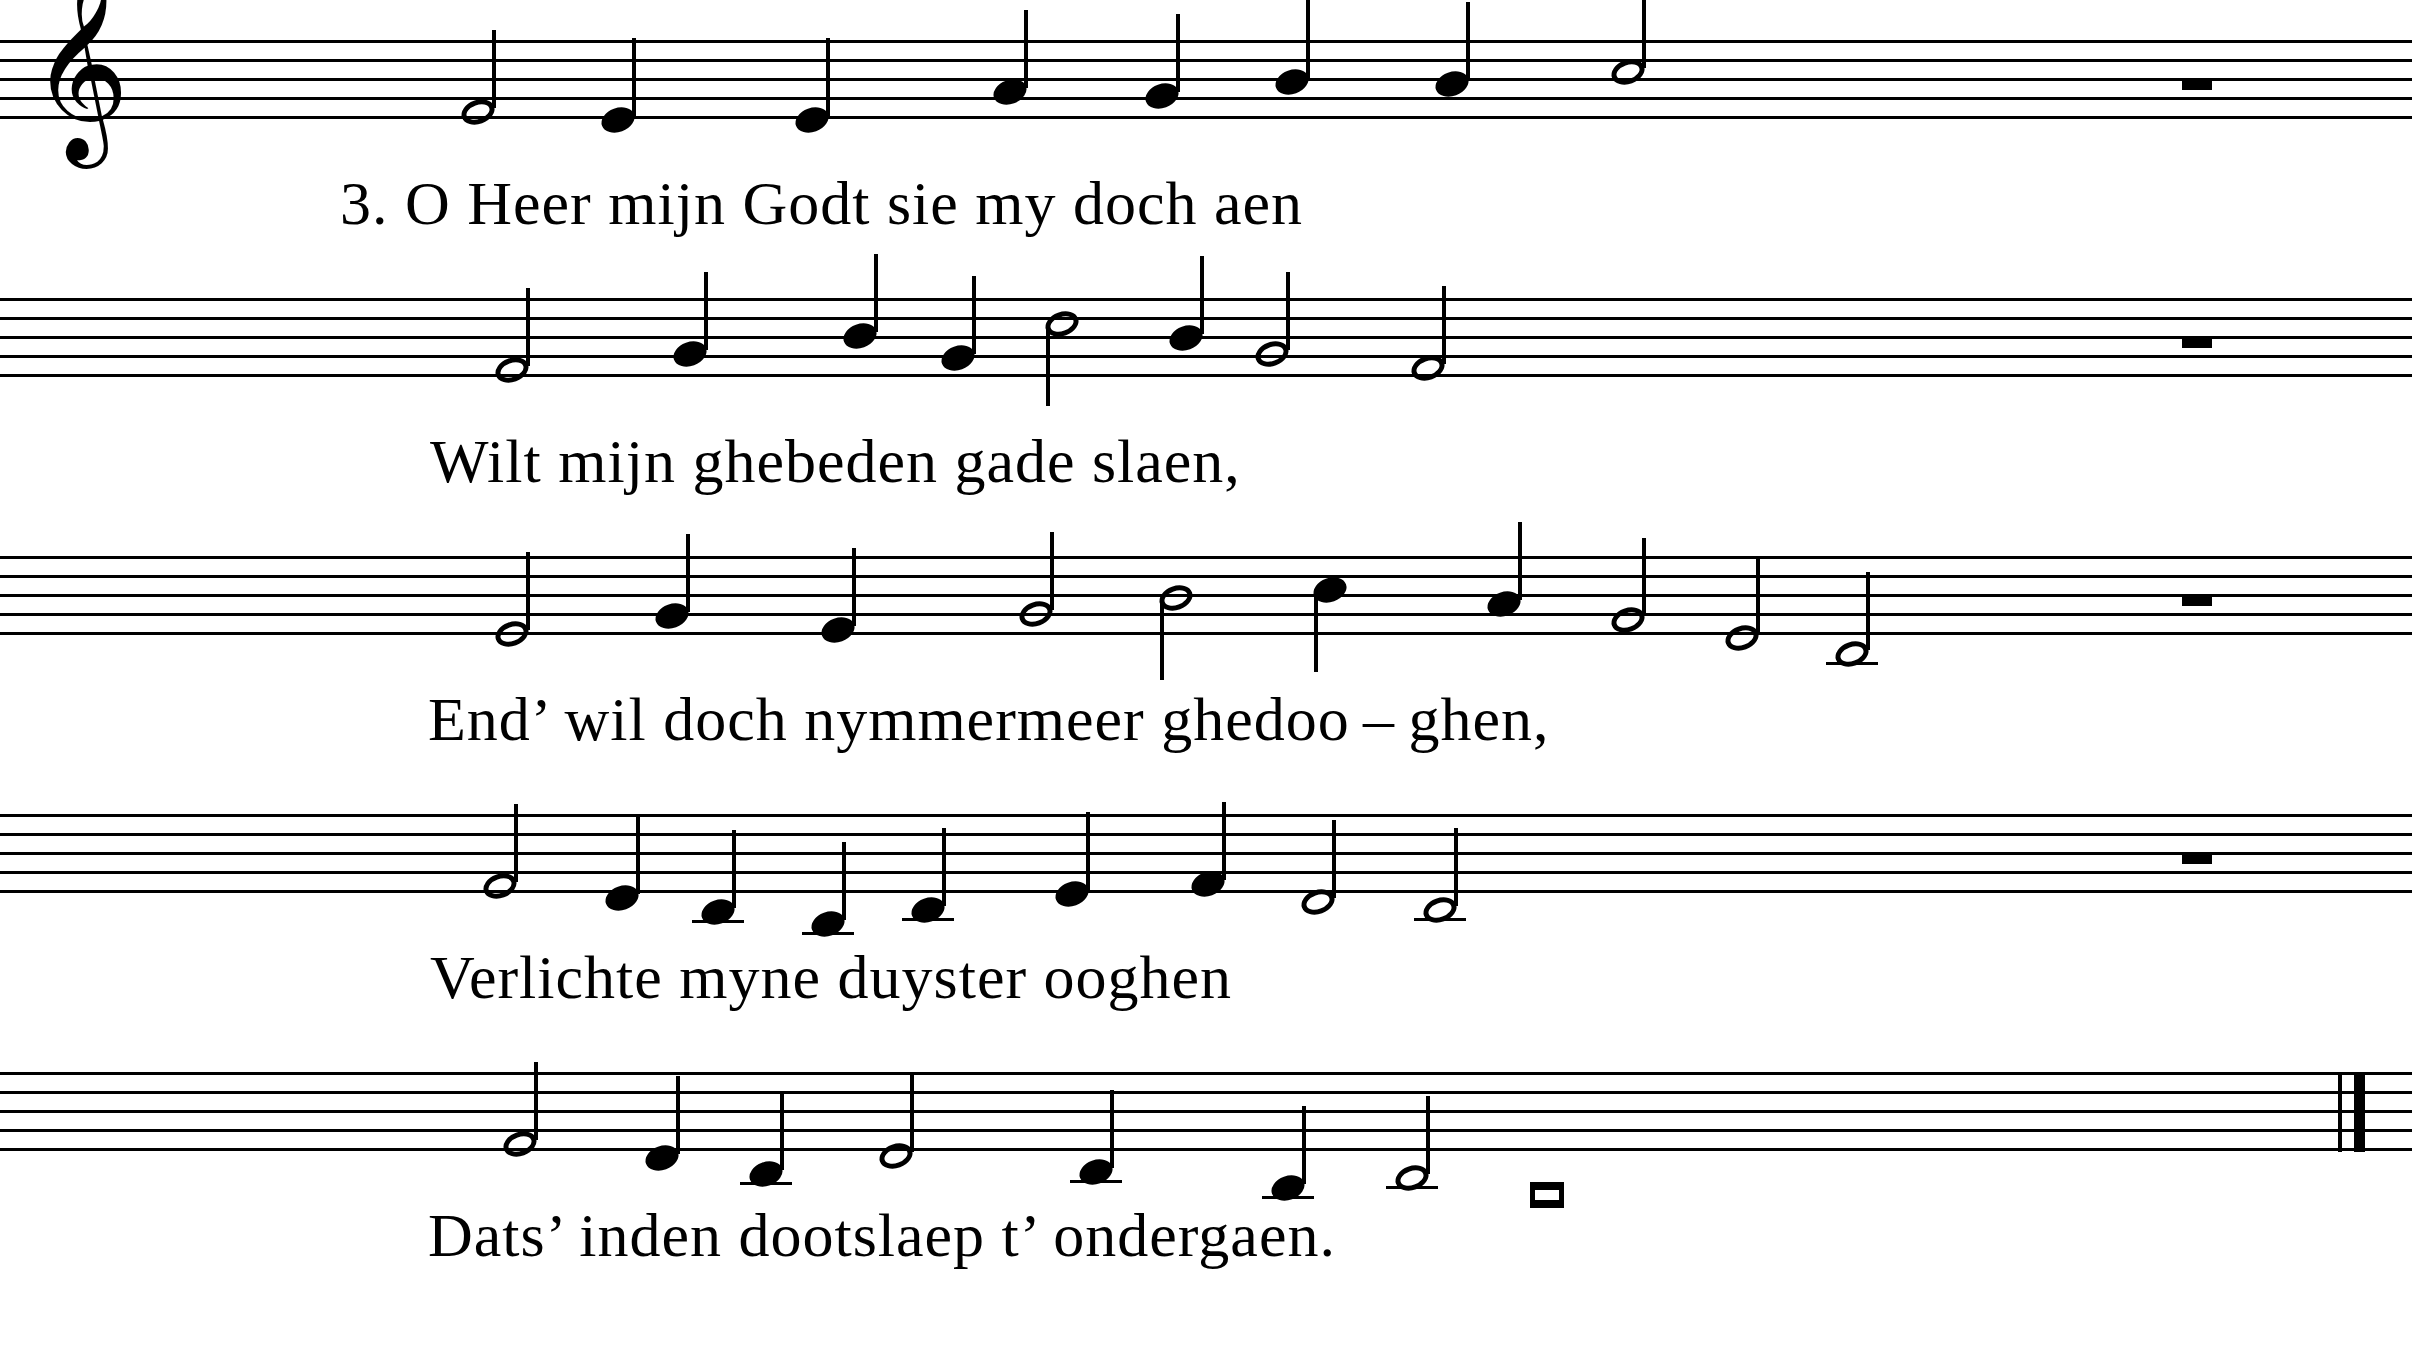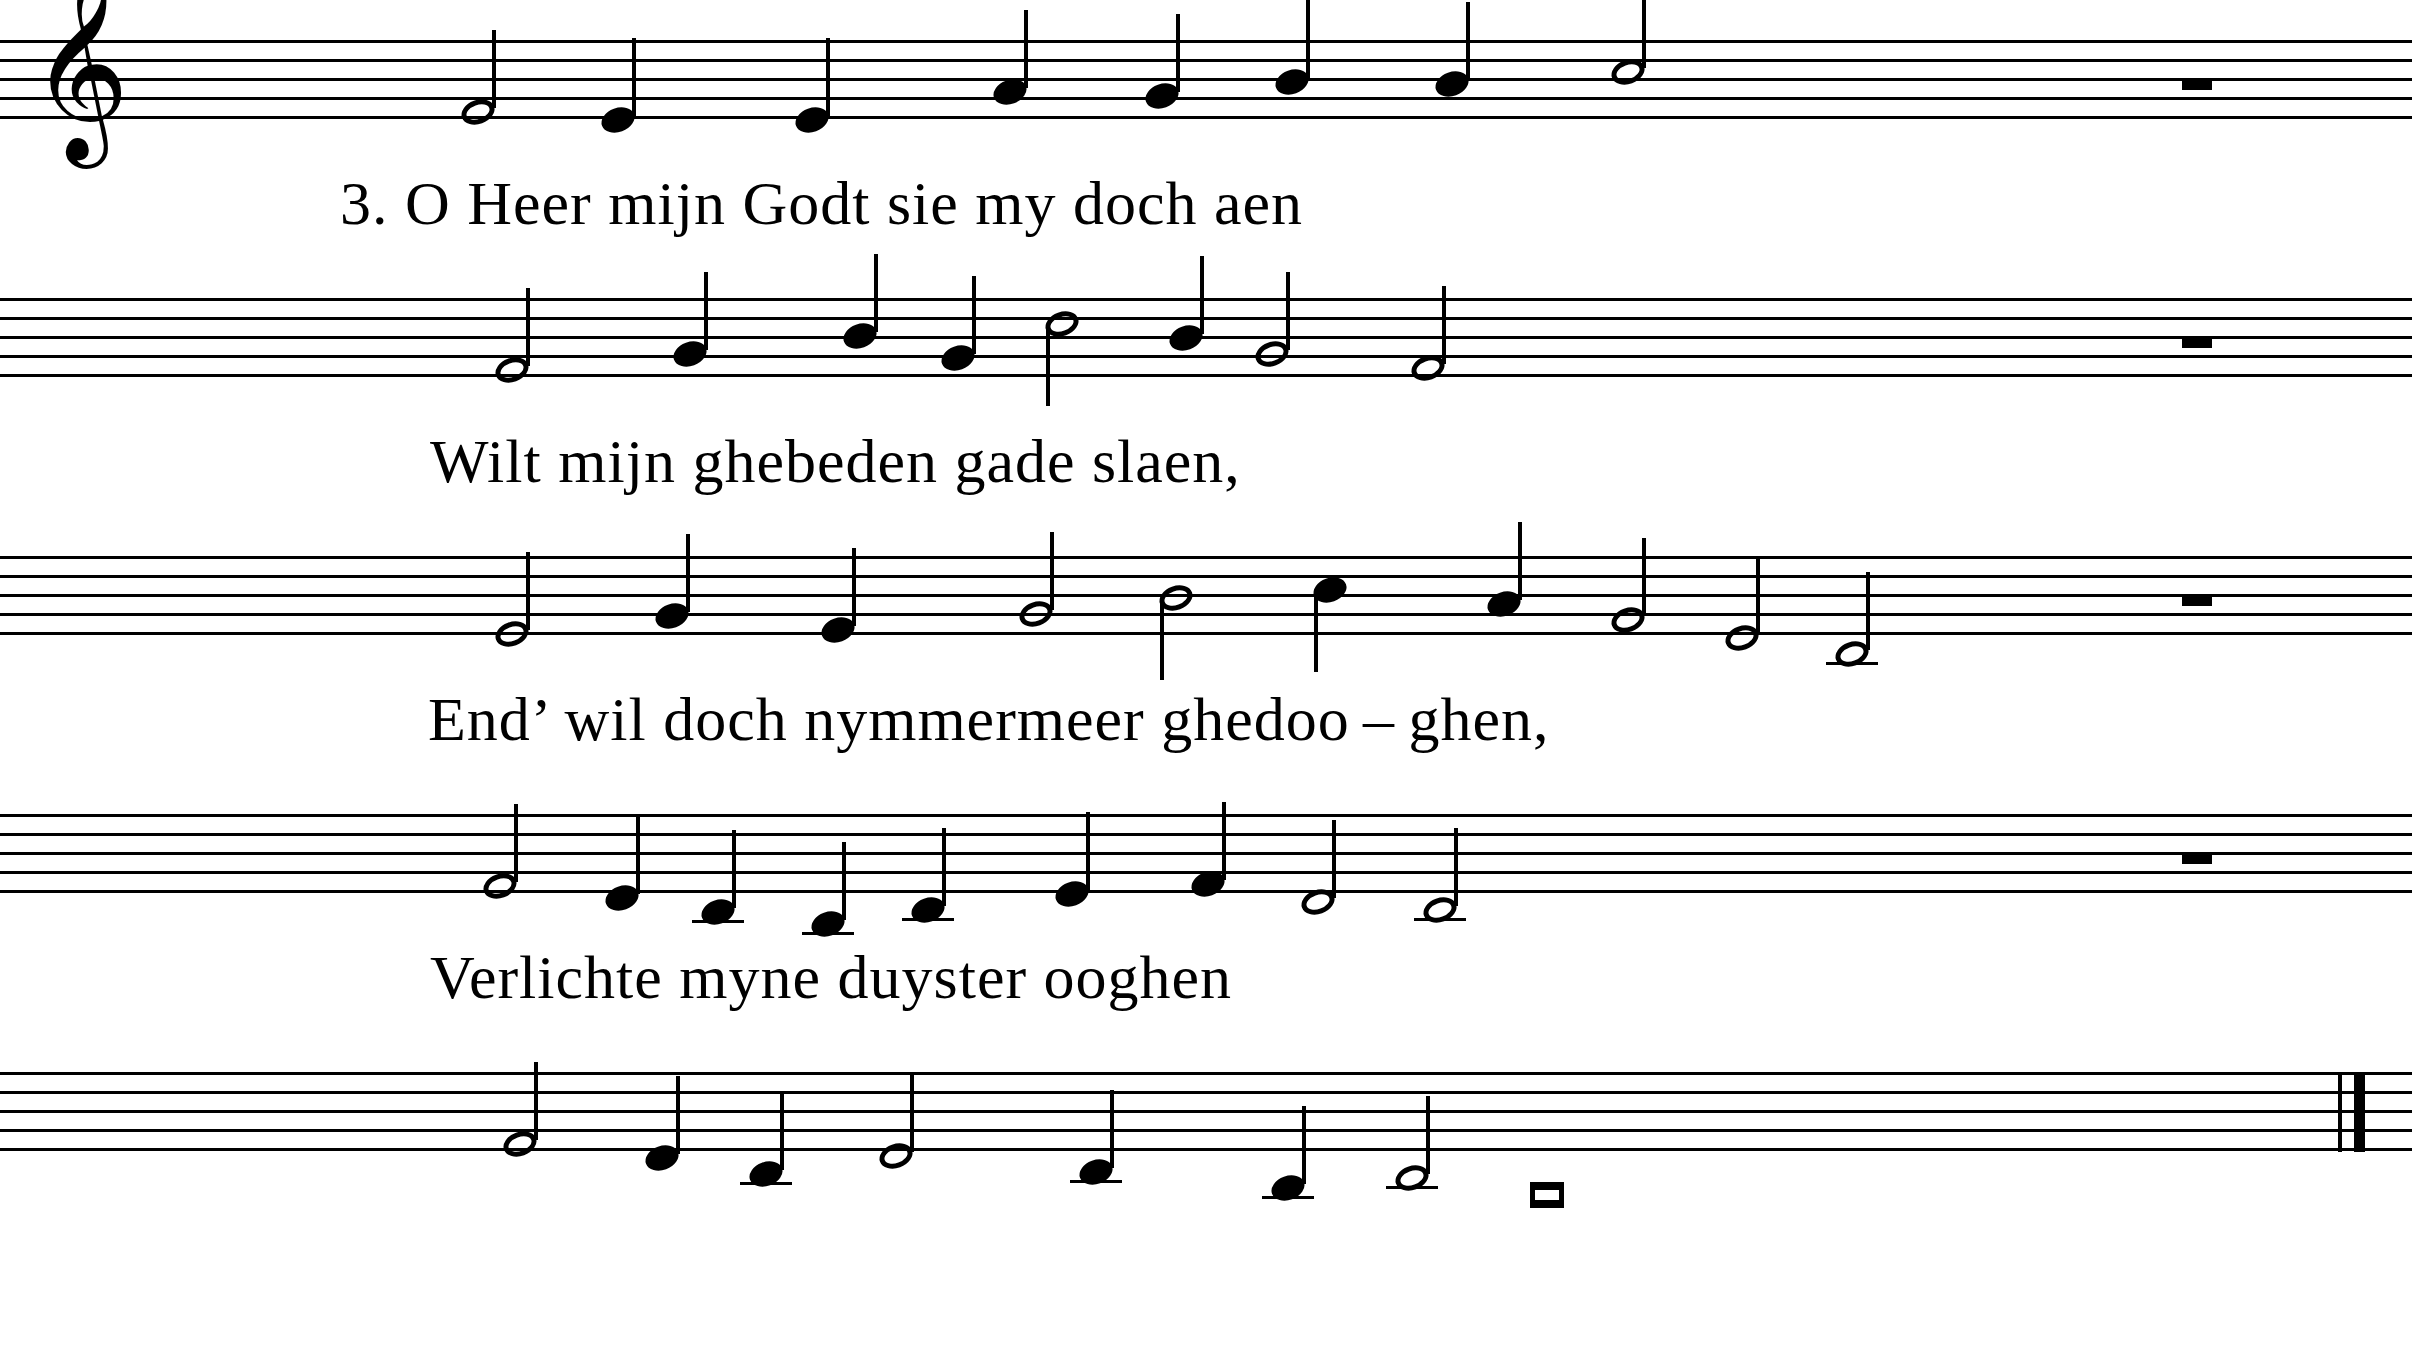--- a/index.html
+++ b/index.html
@@ -409,14 +409,17 @@
           <span class="head"></span>
           <span class="stem"></span>
           <span class="ledger" style="top: 8px;"></span>
         </div>
         <div class="brevis" style="left: 1530px; top: 150px;"></div>
         <div class="final-bar" style="left: 2338px;">
           <b style="left: 0px;"></b>
           <b class="thick" style="left: 16px;"></b>
         </div>
       </div>
+      <div class="lyric-row">
+        <div class="lyric" style="left: 428px;">Dats’ inden dootslaep t’ ondergaen.</div>
+      </div>
     </div>
   </div>
 
 </body></html>

